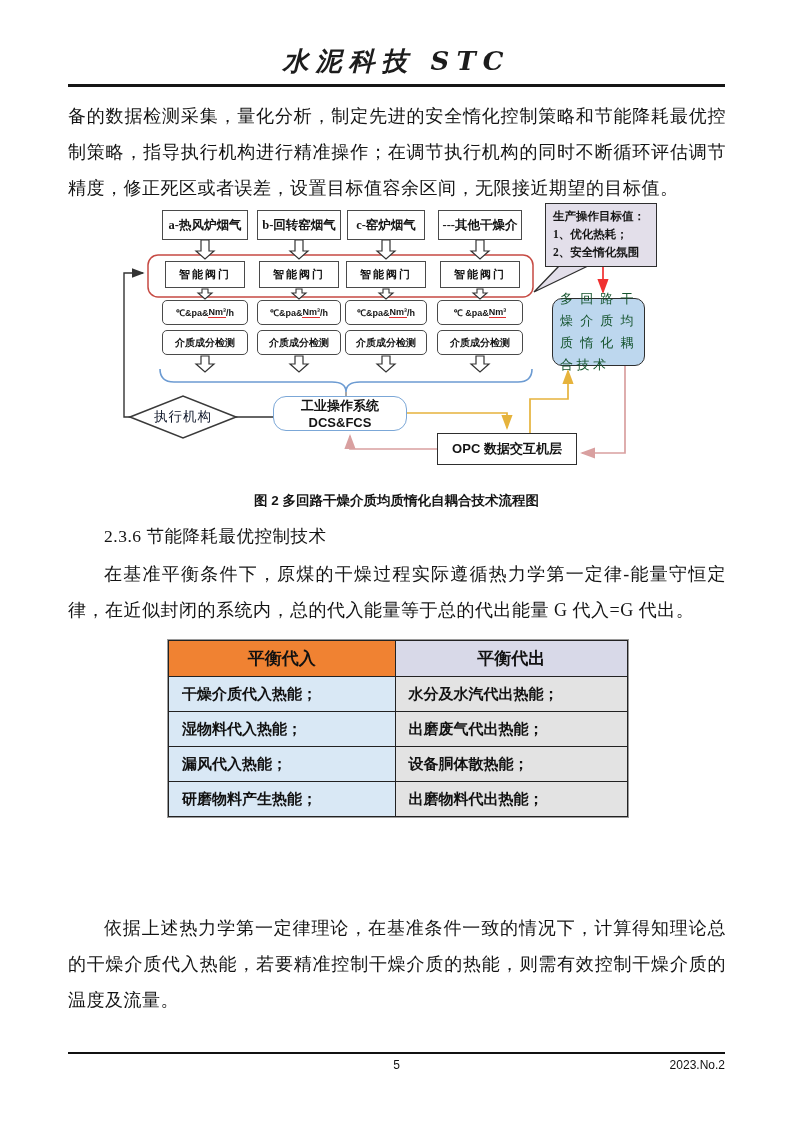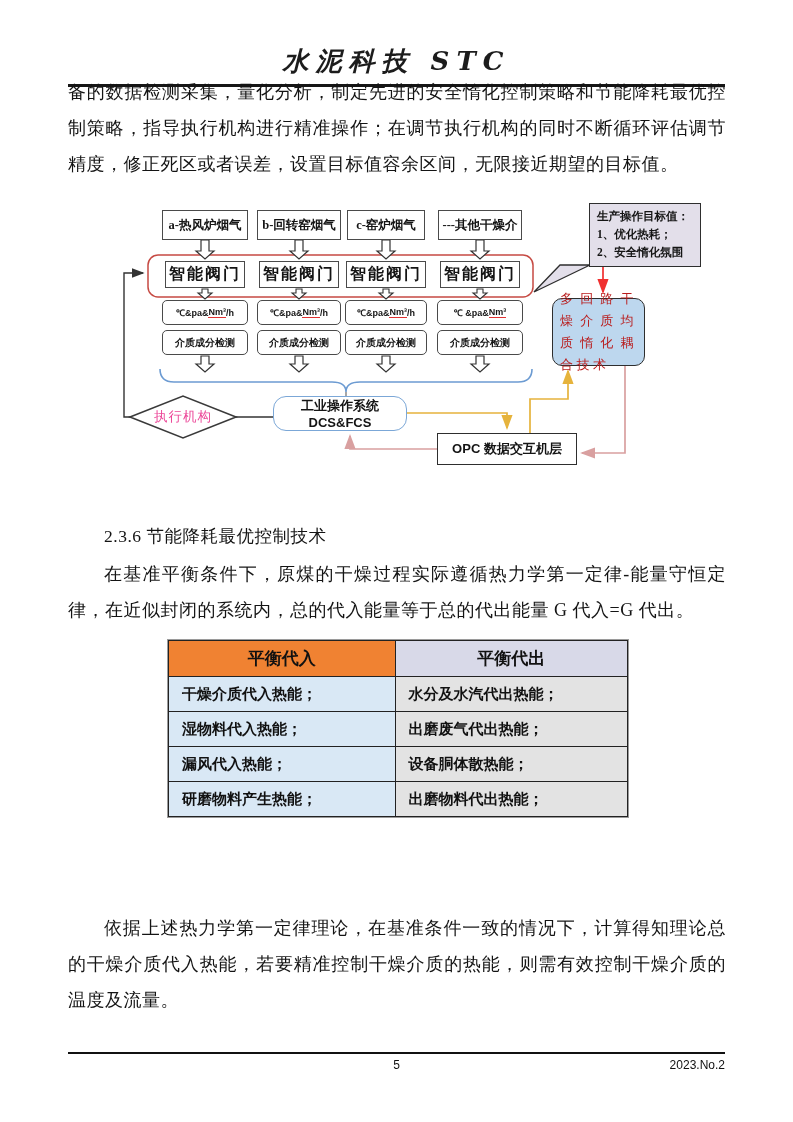--- a/index.html
+++ b/index.html
@@ -30,43 +30,43 @@
   }
   
   #diagram{position:absolute;top:203px;left:0;width:793px;height:272px;}
   #diagram svg{position:absolute;top:0;left:0;}
   .fbox{
     position:absolute;background:#fff;border:1.5px solid #4a4a4a;border-radius:0;
     display:flex;align-items:center;justify-content:center;text-align:center;
     font-family:"Liberation Serif",serif;font-weight:700;color:#141414;box-sizing:border-box;
   }
   .src{font-size:12.5px;}
-  .valve{font-size:16px;letter-spacing:2px;}
+  .valve{font-size:11px;letter-spacing:2px;}
   .sensor{font-family:"Liberation Sans",sans-serif;font-size:9px;font-weight:700;border-radius:5px;}
   .sensor .u-red{border-bottom:1.4px solid #e03131;}
   .detect{font-size:10px;border-radius:5px;}
   .dcs{
     border:1.6px solid #7ba7d7;border-radius:13px;font-family:"Liberation Sans",sans-serif;
     font-size:13px;font-weight:700;
   }
   .opc{border:1.6px solid #2e2e2e;border-radius:0;font-family:"Liberation Sans",sans-serif;font-size:13px;font-weight:700;}
   .diamond-label{
     position:absolute;display:flex;align-items:center;justify-content:center;
-    font-size:13.5px;font-weight:500;letter-spacing:1px;color:#ec4899;
+    font-size:13.5px;font-weight:500;letter-spacing:1px;color:#0f172a;
   }
   .callout{
     position:absolute;left:545px;top:0;width:112px;background:#e3dfea;
     border:1.5px solid #2e2e2e;box-sizing:border-box;padding:4px 6px 5px 7px;
-    font-size:11.5px;font-weight:700;line-height:1.55;color:#141414;margin-left:44px;
+    font-size:11.5px;font-weight:700;line-height:1.55;color:#141414;
   }
   .techbox{
     position:absolute;left:552px;top:95px;width:93px;height:68px;background:#bdd7ee;
     border:1.3px solid #2e2e2e;border-radius:10px;box-sizing:border-box;
     display:flex;align-items:center;justify-content:center;text-align:justify;
-    font-size:13px;font-weight:500;letter-spacing:3.5px;line-height:1.7;padding:4px 7px;color:#b91c1c;
+    font-size:13px;font-weight:500;letter-spacing:3.5px;line-height:1.7;padding:4px 7px;color:#14532d;
   }
   
   #balance-table{
     position:absolute;top:640px;left:168px;width:460px;border-collapse:collapse;
     font-family:"Liberation Sans",sans-serif;box-shadow:0 0 0 1px #9a9a9a;
   }
   #balance-table td{border:1.5px solid #222;box-sizing:border-box;}
   #balance-table .hdr{height:36px;text-align:center;font-size:17px;font-weight:700;}
   #balance-table .hdr-in{background:#f08232;}
   #balance-table .hdr-out{background:#d8d9e8;}
@@ -82,21 +82,21 @@
     font-family:"Liberation Sans",sans-serif;font-size:12px;color:#111;}
 </style>
 </head>
 <body>
 
 <div id="page">
 
   <div class="journal-title">水泥科技 STC</div>
   <div class="header-rule"></div>
 
-  <div class="para" style="top:74px;">备的数据检测采集，量化分析，制定先进的安全惰化控制策略和节能降耗最优控制策略，指导执行机构进行精准操作；在调节执行机构的同时不断循环评估调节精度，修正死区或者误差，设置目标值容余区间，无限接近期望的目标值。</div>
+  <div class="para" style="top:98px;">备的数据检测采集，量化分析，制定先进的安全惰化控制策略和节能降耗最优控制策略，指导执行机构进行精准操作；在调节执行机构的同时不断循环评估调节精度，修正死区或者误差，设置目标值容余区间，无限接近期望的目标值。</div>
 
   <div id="diagram">
     <svg width="793" height="272" viewBox="0 0 793 272">
       <defs>
         <marker id="mk-black" viewBox="0 0 8 6" refX="7" refY="3" markerWidth="9" markerHeight="7" orient="auto">
             <path d="M0,0 L8,3 L0,6 Z" fill="#333"></path>
           </marker>
         <marker id="mk-yellow" viewBox="0 0 8 6" refX="7" refY="3" markerWidth="9" markerHeight="7" orient="auto">
             <path d="M0,0 L8,3 L0,6 Z" fill="#e6b33c"></path>
           </marker>
@@ -217,20 +217,21 @@
 
     <div class="callout">
       <div>生产操作目标值：</div>
       <div>1、优化热耗；</div>
       <div>2、安全惰化氛围</div>
     </div>
 
     <div class="techbox">多回路干燥介质均质惰化耦合技术</div>
   </div>
 
+  <div class="fig-caption" style="top:492px;">图 2 多回路干燥介质均质惰化自耦合技术流程图</div>
 
   <div class="section-heading" style="top:524px;">2.3.6 节能降耗最优控制技术</div>
   <div class="para indent" style="top:556px;">在基准平衡条件下，原煤的干燥过程实际遵循热力学第一定律-能量守恒定律，在近似封闭的系统内，总的代入能量等于总的代出能量 G 代入=G 代出。</div>
 
   <table id="balance-table">
     <tbody>
       <tr>
         <td class="hdr hdr-in" style="width:227px;">平衡代入</td>
         <td class="hdr hdr-out" style="width:233px;">平衡代出</td>
       </tr>

